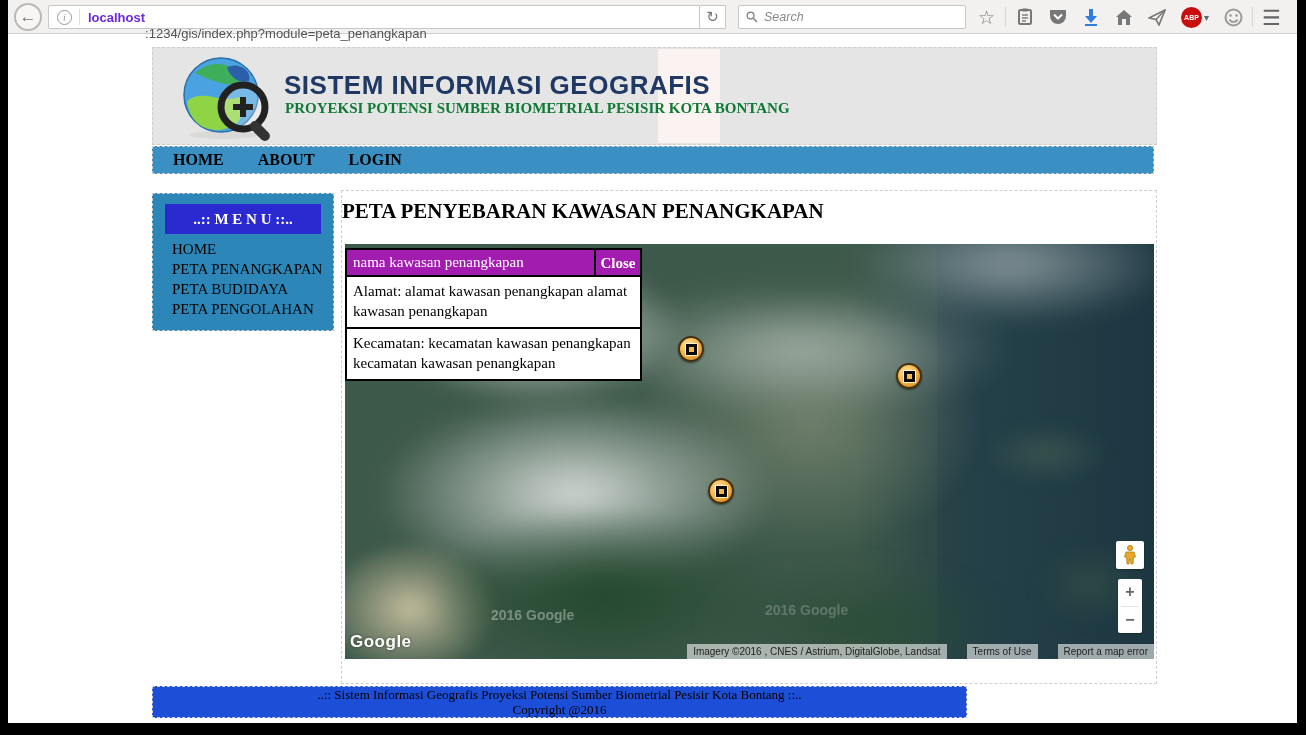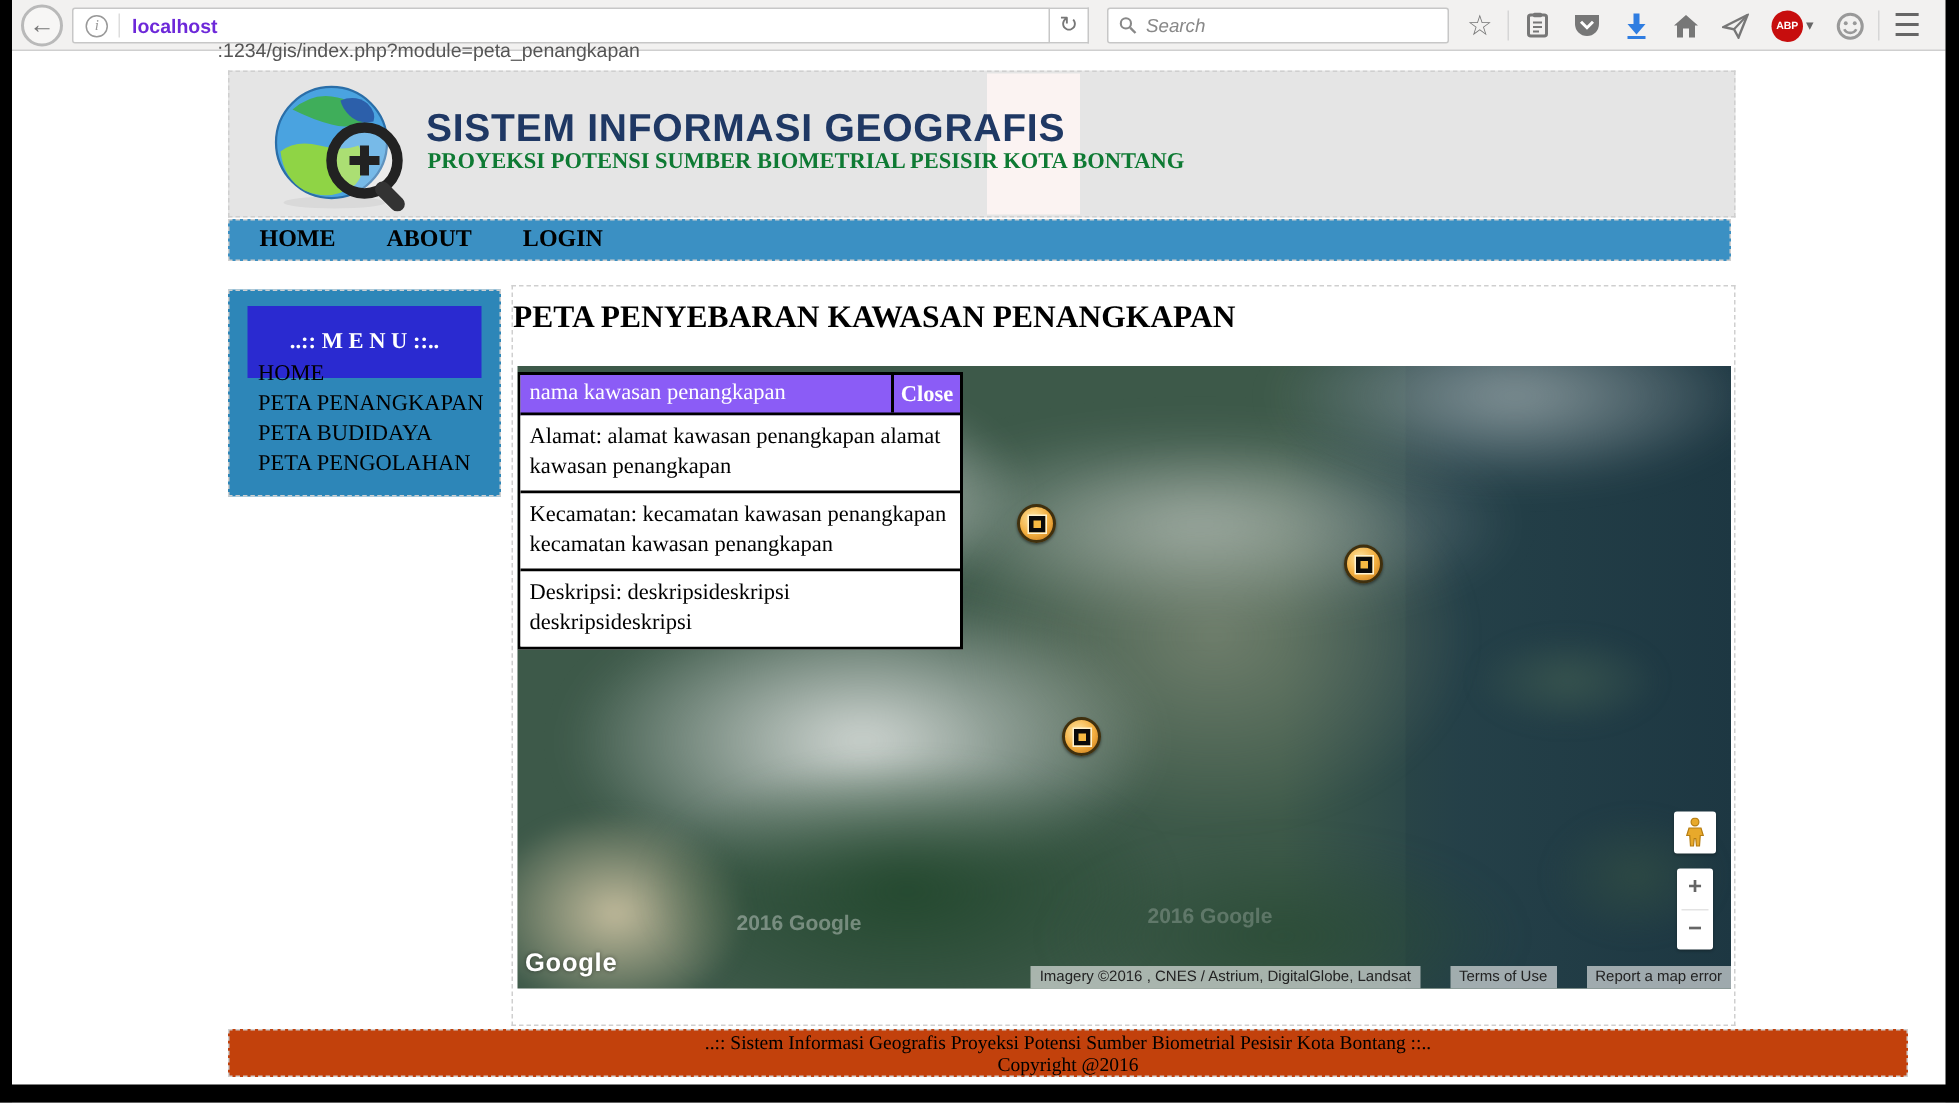--- a/index.html
+++ b/index.html
@@ -77,21 +77,21 @@
     position:absolute; left:152px; top:146px; width:1002px; height:28px; background:#3b90c3;
     display:flex; align-items:center; gap:34px; padding-left:20px;
     font-family:"Liberation Serif",serif; font-weight:bold; font-size:16px; color:#000;
   }
   .navbar .nav-item { cursor:pointer; }
 
   .sidebar {
     position:absolute; left:152px; top:193px; width:182px; height:138px; background:#2d86b8;
   }
   .menu-title {
-    position:absolute; left:12px; top:10px; width:156px; height:48px; background:#2a2ad0;
+    position:absolute; left:12px; top:10px; width:156px; height:30px; background:#2a2ad0;
     color:#fff; font-family:"Liberation Serif",serif; font-weight:bold; font-size:15px;
     display:flex; align-items:center; justify-content:center;
   }
   .menu-items { position:absolute; left:19px; top:45px; font-family:"Liberation Serif",serif; font-size:15px; color:#000; }
   .menu-items .mi { line-height:20px; cursor:pointer; white-space:nowrap; }
 
   .main-box { position:absolute; left:341px; top:190px; width:816px; height:494px; background:#fff; }
   .main-title {
     position:absolute; left:0; top:8px; width:100%; text-align:left;
     font-family:"Liberation Serif",serif; font-weight:bold; font-size:21px; color:#000;
@@ -112,21 +112,21 @@
   .m-forest { left:90px; top:265px; width:340px; height:170px; background:radial-gradient(ellipse, rgba(35,72,46,.95), rgba(35,72,46,0) 75%); filter:blur(8px); }
   .m-forest2{ left:360px; top:320px; width:300px; height:120px; background:radial-gradient(ellipse, rgba(40,74,52,.8), rgba(40,74,52,0) 75%); filter:blur(10px); }
   .m-island { left:640px; top:180px; width:120px; height:60px; background:radial-gradient(ellipse, rgba(60,88,80,.8), rgba(60,88,80,0) 75%); filter:blur(6px); }
   .m-island2{ left:690px; top:300px; width:110px; height:80px; background:radial-gradient(ellipse, rgba(48,76,68,.8), rgba(48,76,68,0) 75%); filter:blur(6px); }
 
   
   .iw {
     position:absolute; left:0px; top:4px; width:297px; border:2px solid #000;
     font-family:"Liberation Serif",serif; font-size:15px; background:#fff; z-index:5;
   }
-  .iw-head { display:flex; background:#8b5cf6; color:#fff; border-bottom:2px solid #000; height:27px; align-items:center; }
+  .iw-head { display:flex; background:#a21caf; color:#fff; border-bottom:2px solid #000; height:27px; align-items:center; }
   .iw-title { flex:1; padding-left:6px; }
   .iw-close { width:46px; border-left:2px solid #000; font-weight:bold; text-align:center; align-self:stretch; line-height:27px; cursor:pointer; }
   .iw-row { padding:4px 6px 6px 6px; line-height:20px; color:#000; border-bottom:2px solid #000; background:#fff; }
   .iw-row:last-child { border-bottom:none; }
 
   
   .marker {
     position:absolute; width:26px; height:26px; border-radius:50%;
     background:radial-gradient(circle at 40% 35%, #ffe9a8, #f3ae3f 55%, #c97d1e 90%);
     border:2px solid #40300e; box-shadow:0 1px 2px rgba(0,0,0,.5);
@@ -153,21 +153,21 @@
     letter-spacing:.5px; text-shadow:0 0 3px rgba(0,0,0,.45); z-index:6;
   }
   .watermark { position:absolute; left:146px; top:363px; color:rgba(255,255,255,.35); font-weight:bold; font-size:14px; z-index:3; }
   .watermark2 { position:absolute; left:420px; top:358px; color:rgba(255,255,255,.22); font-weight:bold; font-size:14px; z-index:3; }
   .attr-bar { position:absolute; right:0; bottom:0; display:flex; gap:20px; z-index:6; font-size:10px; color:#222; }
   .attr-seg { background:rgba(245,245,245,.6); padding:2px 6px; white-space:nowrap; }
   .attr-link { cursor:pointer; }
 
   
   .footer {
-    position:absolute; left:152px; top:686px; width:1120px; height:32px; background:#c2410c;
+    position:absolute; left:152px; top:686px; width:815px; height:32px; background:#1d4ed8;
     font-family:"Liberation Serif",serif; font-size:13px; color:#000; text-align:center;
     display:flex; flex-direction:column; justify-content:center; line-height:15px;
   }
 
   svg { display:block; }
 </style>
 </head>
 <body>
 
 <div class="screen">
@@ -303,21 +303,20 @@
       <div class="watermark">2016 Google</div>
       <div class="watermark2">2016 Google</div>
 
       <div class="iw">
         <div class="iw-head">
           <div class="iw-title">nama kawasan penangkapan</div>
           <div class="iw-close">Close</div>
         </div>
         <div class="iw-row">Alamat: alamat kawasan penangkapan alamat kawasan penangkapan</div>
         <div class="iw-row">Kecamatan: kecamatan kawasan penangkapan kecamatan kawasan penangkapan</div>
-        <div class="iw-row">Deskripsi: deskripsideskripsi deskripsideskripsi</div>
       </div>
 
       <div class="marker" style="left:333px; top:92px;">
           <div class="sq"></div>
         </div>
       <div class="marker" style="left:551px; top:119px;">
           <div class="sq"></div>
         </div>
       <div class="marker" style="left:363px; top:234px;">
           <div class="sq"></div>

